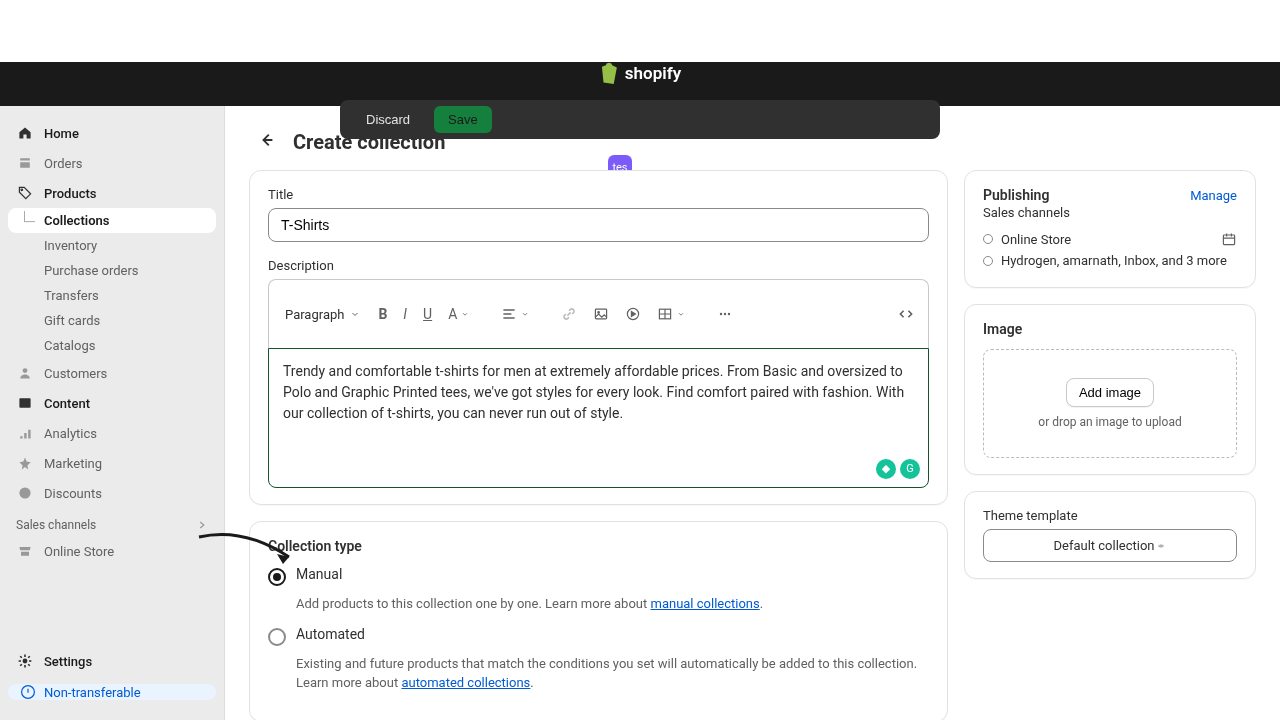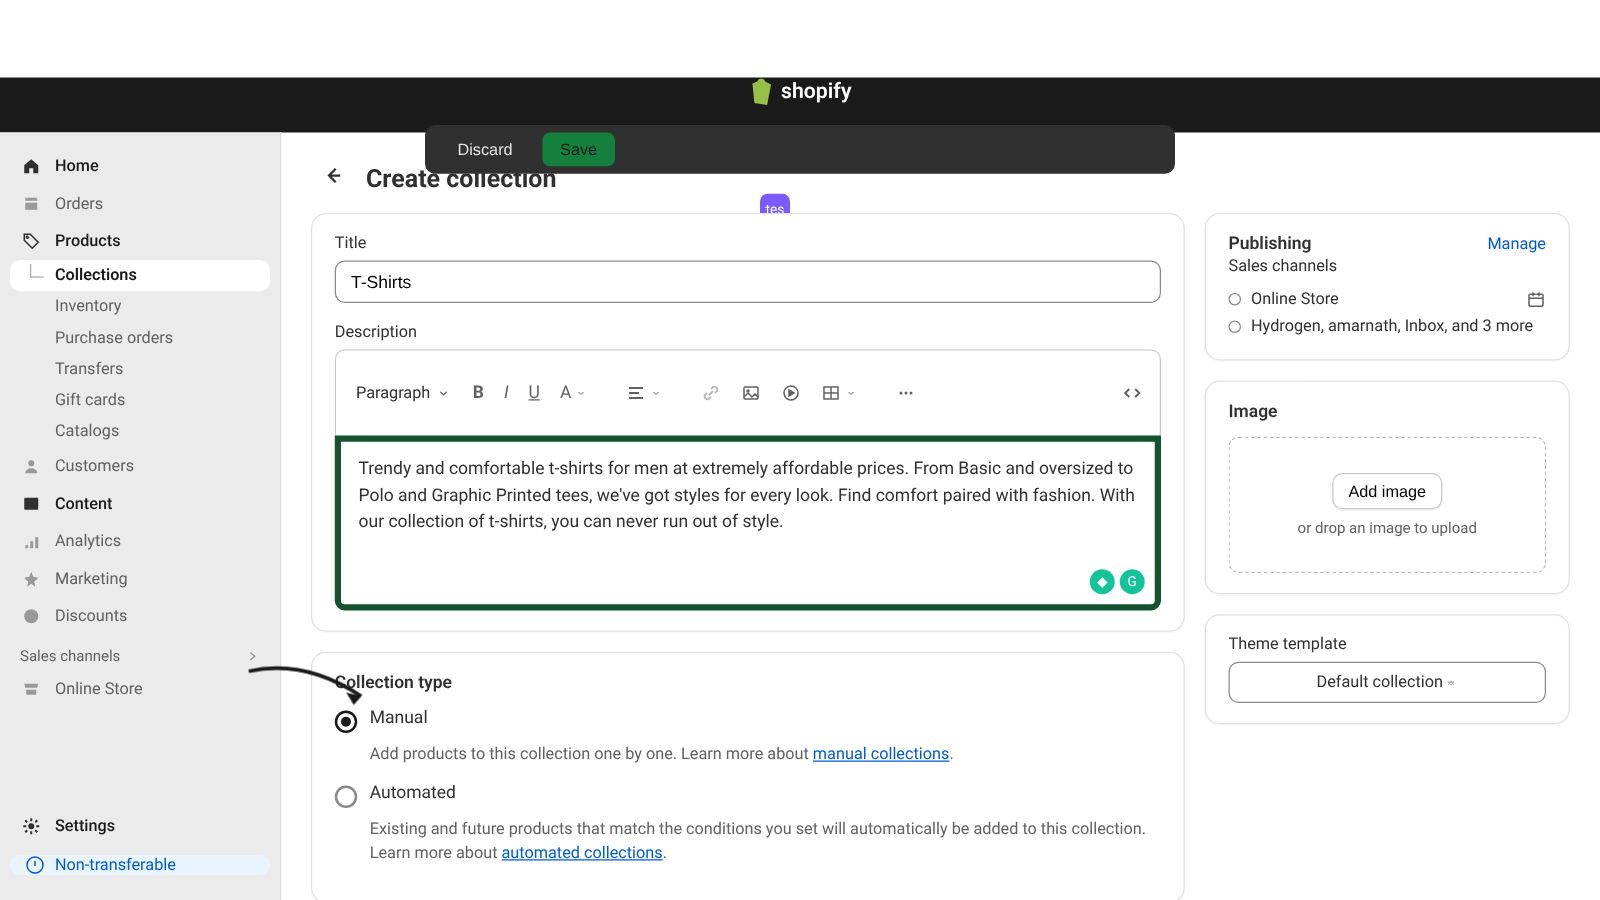--- a/index.html
+++ b/index.html
@@ -37,21 +37,21 @@
 .page-title { font-size: 20px; font-weight: 700; }
 .main-col { flex: 1; min-width: 0; }
 .side-col { width: 292px; }
 .card { background: #fff; border: 1px solid #e1e1e1; border-radius: 12px; padding: 16px 18px; margin-bottom: 16px; box-shadow: 0 1px 1px rgba(0,0,0,0.03); }
 .label { font-size: 13px; color: #303030; margin-bottom: 6px; display: block; }
 .input { width: 100%; border: 1px solid #8a8a8a; border-radius: 8px; padding: 8px 12px; font-size: 14px; }
 .section-gap { margin-top: 16px; }
 .rte-toolbar { border: 1px solid #c9c9c9; border-bottom: none; border-radius: 8px 8px 0 0; padding: 22px 8px; display: flex; align-items: center; gap: 4px; background: #fff; }
 .rte-btn { padding: 4px 6px; border-radius: 4px; cursor: pointer; display: flex; align-items: center; gap: 4px; color: #616161; }
 .rte-select { display: flex; align-items: center; gap: 6px; padding: 4px 8px; font-size: 13px; color: #303030; cursor: pointer; }
-.rte-editor { border: 5px solid #14532d; border-radius: 0 0 8px 8px; padding: 12px 14px; min-height: 140px; font-size: 14px; line-height: 1.5; color: #303030; position: relative; }
+.rte-editor { border: 1px solid #14532d; border-radius: 0 0 8px 8px; padding: 12px 14px; min-height: 140px; font-size: 14px; line-height: 1.5; color: #303030; position: relative; }
 .grammarly { position: absolute; right: 8px; bottom: 8px; display: flex; gap: 4px; }
 .gram-badge { width: 20px; height: 20px; border-radius: 50%; background: #15c39a; display: flex; align-items: center; justify-content: center; color: #fff; font-size: 11px; }
 .card-title { font-size: 14px; font-weight: 600; margin-bottom: 12px; }
 .radio-row { display: flex; gap: 10px; align-items: flex-start; margin-bottom: 8px; }
 .radio { width: 18px; height: 18px; border: 2px solid #8a8a8a; border-radius: 50%; margin-top: 2px; flex-shrink: 0; cursor: pointer; position: relative; }
 .radio.checked { border-color: #1a1a1a; }
 .radio.checked::after { content: ''; position: absolute; inset: 3px; background: #1a1a1a; border-radius: 50%; }
 .radio-label { font-size: 14px; }
 .radio-desc { font-size: 13px; color: #616161; margin-left: 28px; margin-bottom: 12px; line-height: 1.5; }
 .link { color: #005bd3; text-decoration: underline; cursor: pointer; }

